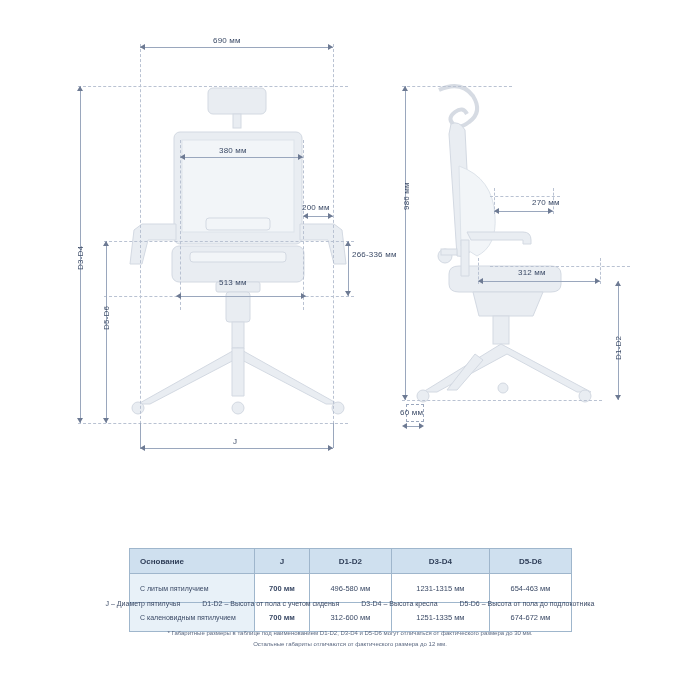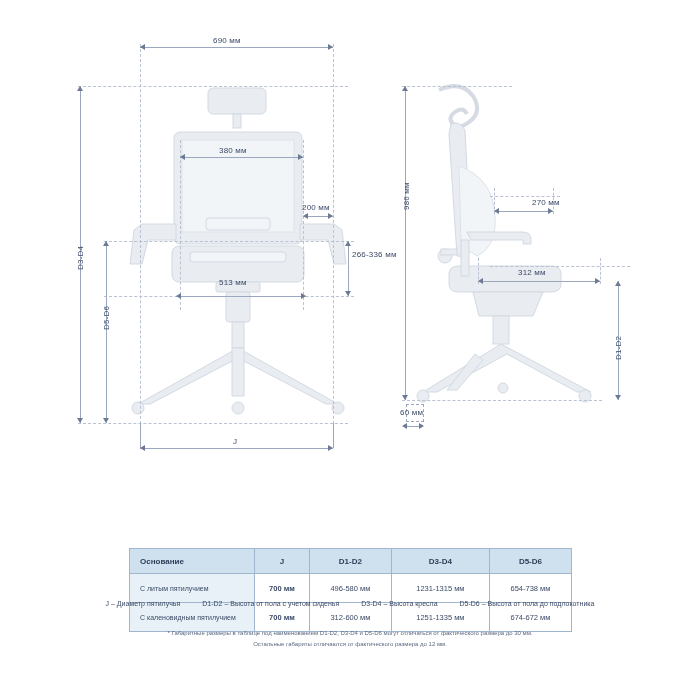--- a/index.html
+++ b/index.html
@@ -259,21 +259,21 @@
         <th>D3-D4</th>
         <th>D5-D6</th>
       </tr>
     </thead>
     <tbody>
       <tr>
         <td class="first">С литым пятилучием</td>
         <td class="val">700 мм</td>
         <td>496-580 мм</td>
         <td>1231-1315 мм</td>
-        <td>654-738 мм</td>
+        <td>654-463 мм</td>
       </tr>
       <tr>
         <td class="first">С каленовидным пятилучием</td>
         <td class="val">700 мм</td>
         <td>312-600 мм</td>
         <td>1251-1335 мм</td>
         <td>674-672 мм</td>
       </tr>
     </tbody>
   </table>

